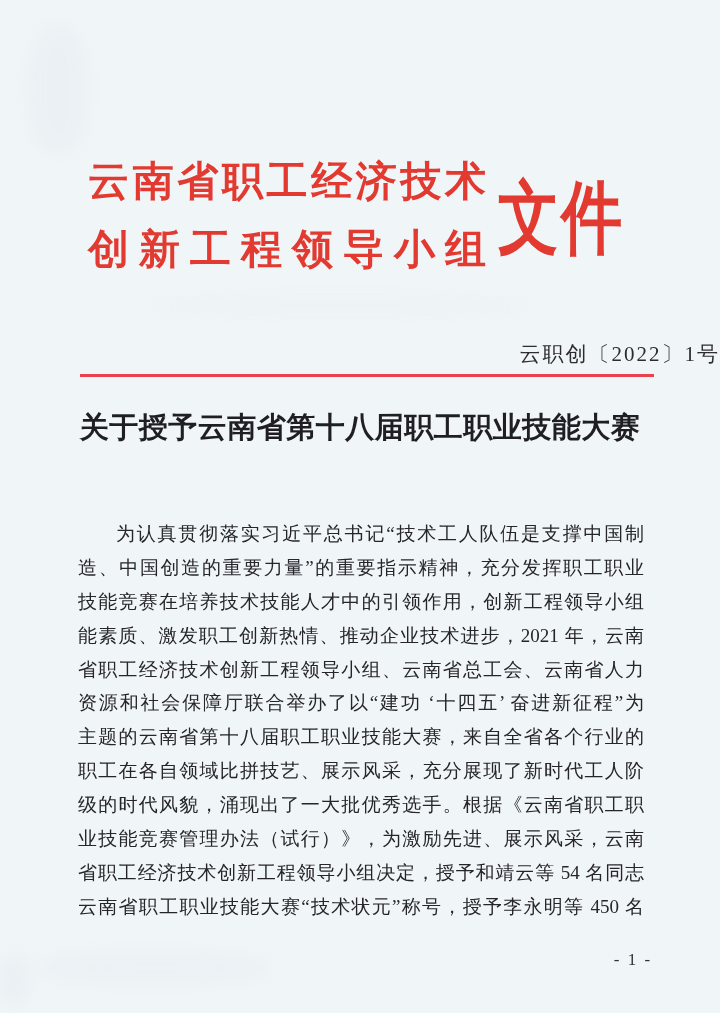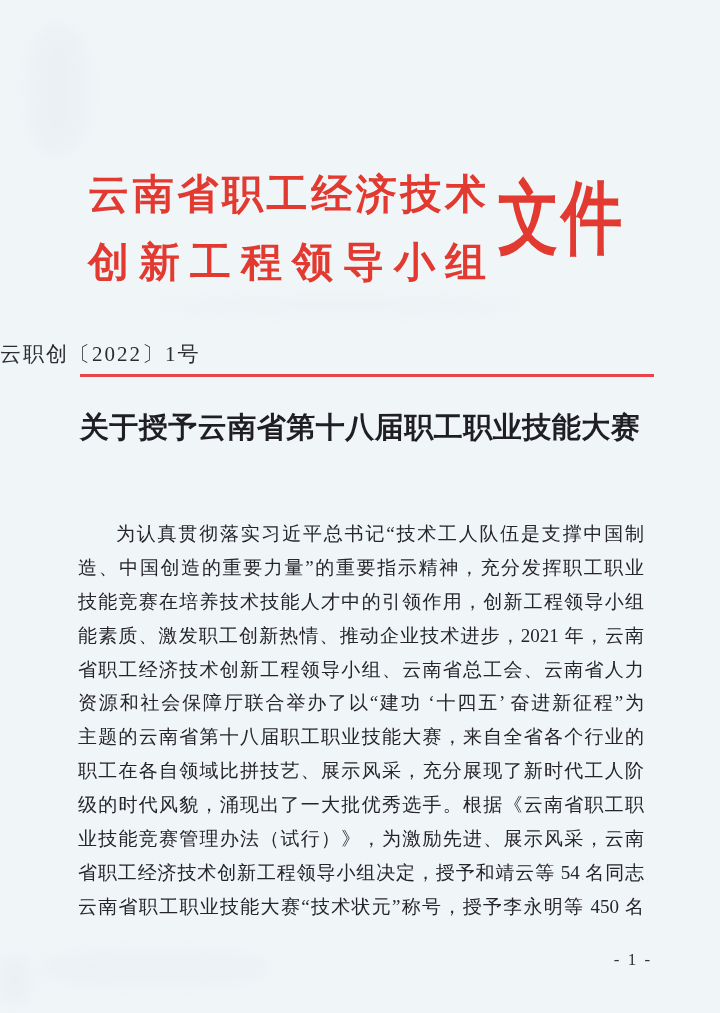--- a/index.html
+++ b/index.html
@@ -28,21 +28,20 @@
   .artifact.a2 { left: 40px; top: 950px; width: 230px; height: 36px; opacity: 0.10; }
   .artifact.a3 { left: 150px; top: 295px; width: 380px; height: 22px; opacity: 0.07; }
   .artifact.a4 { left: 0px;  top: 955px; width: 30px; height: 50px; opacity: 0.14; }
 
   
   .org-block {
     position: absolute;
     left: 88px;
     top: 160px;
     width: 398px;
-    margin-top: 13px;
   }
   .org-line {
     font-weight: 700;
     font-size: 41px;
     line-height: 42px;
     color: #e23a30;
     text-align: justify;
     text-align-last: justify;
     text-justify: inter-character;
     white-space: nowrap;
@@ -63,21 +62,21 @@
     transform: scaleX(0.80) scaleY(1.05);
     transform-origin: left top;
     white-space: nowrap;
   }
 
   .doc-number {
     position: absolute;
     left: 0;
     top: 340px;
     width: 720px;
-    text-align: left;
+    text-align: right;
     font-size: 21px;
     letter-spacing: 2px;
     color: #2c2b31;
   }
 
   .red-rule {
     position: absolute;
     left: 80px;
     top: 374px;
     width: 574px;

